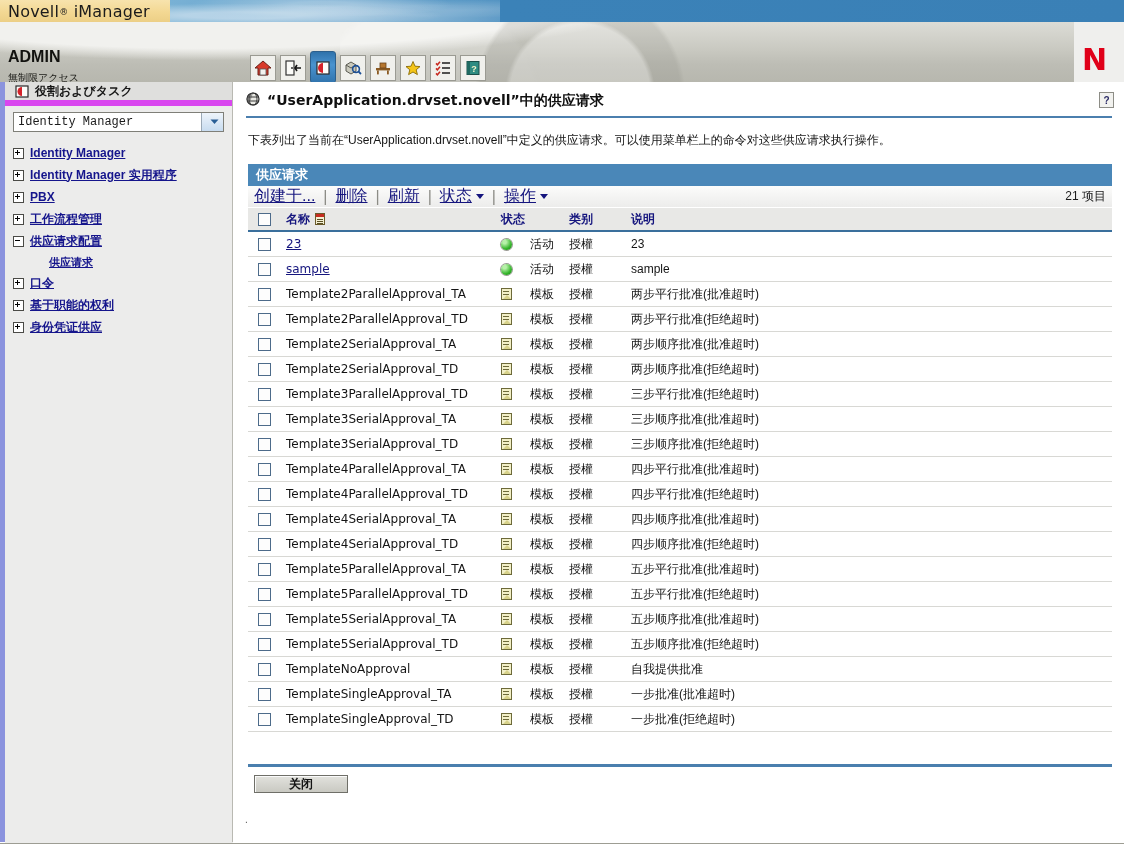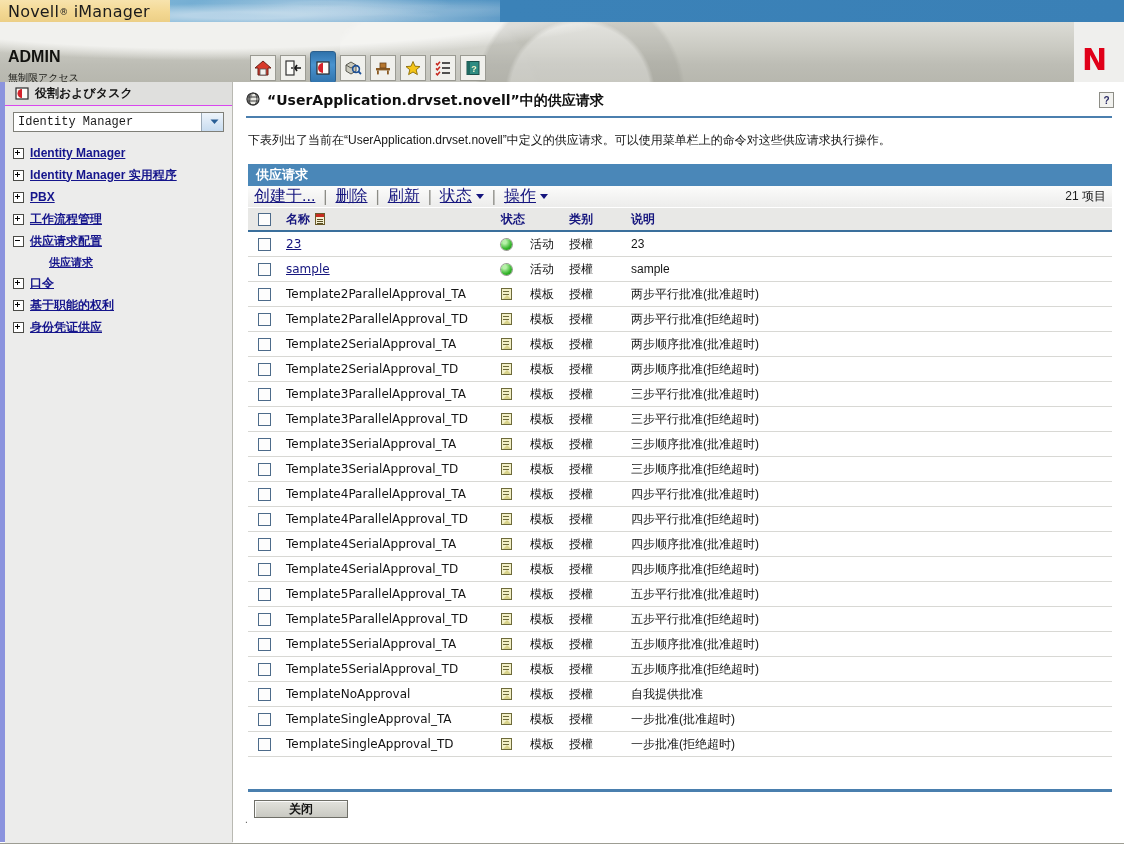--- a/index.html
+++ b/index.html
@@ -53,21 +53,21 @@
     display:flex;align-items:center;justify-content:center;box-sizing:border-box;}
   .tbtn.sel{width:26px;height:34px;margin-top:-4px;border:1px solid #2c5f8c;border-radius:3px 3px 5px 5px;
     background:linear-gradient(180deg,#2f72ab 0%,#4a93cf 40%,#2f72ab 100%);}
   .tbtn svg{display:block;}
 
   
   .side-accent{position:absolute;left:0;top:82px;width:5px;height:760px;background:#8b93de;}
   .sidebar{position:absolute;left:5px;top:82px;width:228px;height:760px;
     background:#ececeb;border-right:1px solid #b9b9b2;box-sizing:border-box;}
   .side-head{height:24px;background:#dfdfdd;display:flex;align-items:center;gap:6px;padding-left:10px;
-    border-bottom:1px solid #d946ef;box-sizing:border-box;}
+    border-bottom:6px solid #d946ef;box-sizing:border-box;}
   .side-head-txt{font-size:12px;font-weight:bold;color:#141414;}
   .side-select-wrap{padding:6px 8px 8px 8px;}
   .side-select{width:100%;height:20px;box-sizing:border-box;background:#fff;
     border:1px solid #7f7f78;display:flex;align-items:center;justify-content:space-between;}
   .side-select span{padding-left:4px;font-size:12px;color:#1a1a1a;
     font-family:"Liberation Mono","DejaVu Sans Mono",monospace;}
   .sel-arrow{width:17px;height:18px;background:linear-gradient(180deg,#eef4fb,#c8dcf0);
     border-left:1px solid #9aa8b6;display:flex;align-items:center;justify-content:center;}
   .tree{padding:2px 0 0 8px;}
   .tnode{display:flex;align-items:center;gap:6px;height:22px;}
@@ -420,34 +420,20 @@
                   <span>模板</span>
                 </span>
               </td>
               <td class="c-cat">授權</td>
               <td class="c-desc">两步顺序批准(拒绝超时)</td>
             </tr>
             <tr>
               <td class="c-chk">
                 <span class="cell-chk"></span>
               </td>
-              <td class="c-name namecell"><span>Template3ParallelApproval_TA</span></td>
-              <td class="c-status">
-                <span class="statuscell">
-                  <span class="tmpl-ico"></span>
-                  <span>模板</span>
-                </span>
-              </td>
-              <td class="c-cat">授權</td>
-              <td class="c-desc">三步平行批准(批准超时)</td>
-            </tr>
-            <tr>
-              <td class="c-chk">
-                <span class="cell-chk"></span>
-              </td>
               <td class="c-name namecell"><span>Template3ParallelApproval_TD</span></td>
               <td class="c-status">
                 <span class="statuscell">
                   <span class="tmpl-ico"></span>
                   <span>模板</span>
                 </span>
               </td>
               <td class="c-cat">授權</td>
               <td class="c-desc">三步平行批准(拒绝超时)</td>
             </tr>

